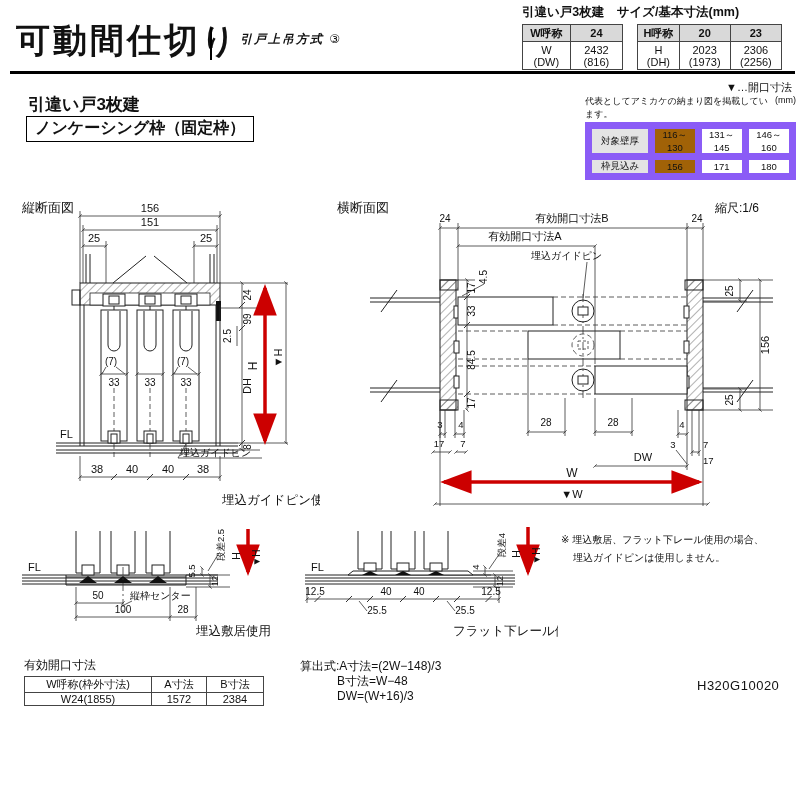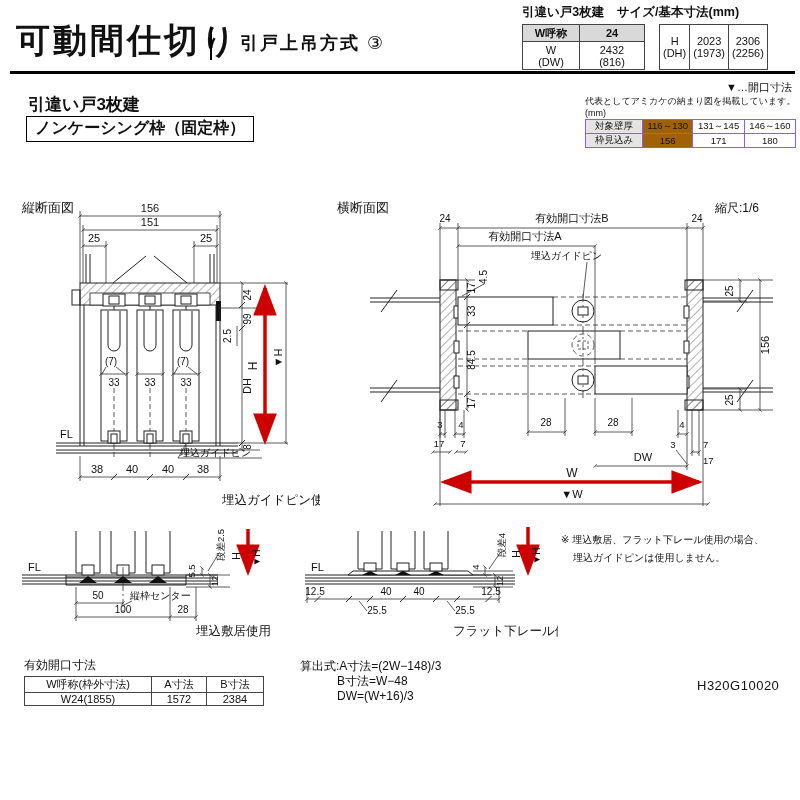--- a/index.html
+++ b/index.html
@@ -1,31 +1,31 @@
 <!DOCTYPE html>
 <html><head>
 <meta charset="utf-8">
 <style>
   html,body{margin:0;padding:0;background:#fff;}
   body{font-family:"Liberation Sans","DejaVu Sans",sans-serif;color:#111;}
   #page{position:relative;width:800px;height:800px;background:#fff;overflow:hidden;}
   .abs{position:absolute;}
   .title{font-size:34px;font-weight:900;letter-spacing:3px;}
-  .subtitle{font-size:18px;font-weight:700;letter-spacing:2px;}
+  .subtitle{font-size:12px;font-weight:700;letter-spacing:2px;font-style:italic;}
   .vbar{width:2px;background:#000;}
   .rule{background:#000;}
   .size-title{font-size:12.5px;font-weight:700;}
   table{border-collapse:collapse;}
   .tbl{font-size:11px;text-align:center;}
   .tbl th,.tbl td{border:1px solid #444;padding:0 3px;}
   .tbl th{background:#d9d9d9;font-weight:700;height:16px;}
   .tbl td{height:27px;line-height:12px;}
   .wnote{font-size:9px;}
   .wtbl{font-size:9.5px;text-align:center;}
-  .wtbl td{border:1px solid #8b5cf6;height:13px;padding:0 2px;}
+  .wtbl td{border:7px solid #8b5cf6;height:13px;padding:0 2px;}
   .wtbl .lab{background:#e4e4e4;}
   .wtbl .shade{background:#a16207;}
   .legend{font-size:11px;}
   .prod1{font-size:17px;font-weight:700;}
   .box-label{display:inline-block;border:1.6px solid #000;font-weight:700;font-size:16px;padding:1px 8px 2px 8px;}
   .notetxt{font-size:10px;line-height:18px;}
   .otitle{font-size:12px;}
   .otbl{font-size:11px;text-align:center;}
   .otbl td,.otbl th{border:1px solid #444;height:12px;padding:0 4px;font-weight:400;}
   .formulas{font-size:12px;line-height:15px;}
@@ -75,20 +75,25 @@
           </td>
           <td>
             <div>2432</div>
                 <div>(816)</div>
           </td>
         </tr>
       </tbody>
         </table>
       <table class="tbl">
         <tbody>
+            <tr>
+          <th style="width:44px;">H呼称</th>
+          <th style="width:55px;">20</th>
+          <th style="width:55px;">23</th>
+        </tr>
         <tr>
           <td>
             <div>H</div>
                 <div>(DH)</div>
           </td>
           <td>
             <div>2023</div>
                 <div>(1973)</div>
           </td>
           <td>
@@ -102,21 +107,21 @@
   </div>
 
   <div class="abs legend" style="right:8px;top:80px;">▼…開口寸法</div>
 
   <div class="abs prod1" style="left:28px;top:93px;">引違い戸3枚建</div>
   <div class="abs" style="left:26px;top:116px;">
     <span class="box-label">ノンケーシング枠（固定枠）</span>
   </div>
 
   <div class="abs" style="left:585px;top:95px;width:211px;">
-    <div style="display:flex;justify-content:space-between;flex-direction:column;">
+    <div style="display:flex;justify-content:space-between;">
       <span class="wnote">代表としてアミカケの納まり図を掲載しています。</span>
       <span class="wnote">(mm)</span>
     </div>
     <table class="wtbl" style="margin-top:1px;width:100%;">
       <tbody>
           <tr>
         <td class="lab" style="width:52px;">対象壁厚</td>
         <td class="shade">116～130</td>
         <td>131～145</td>
         <td>146～160</td>

